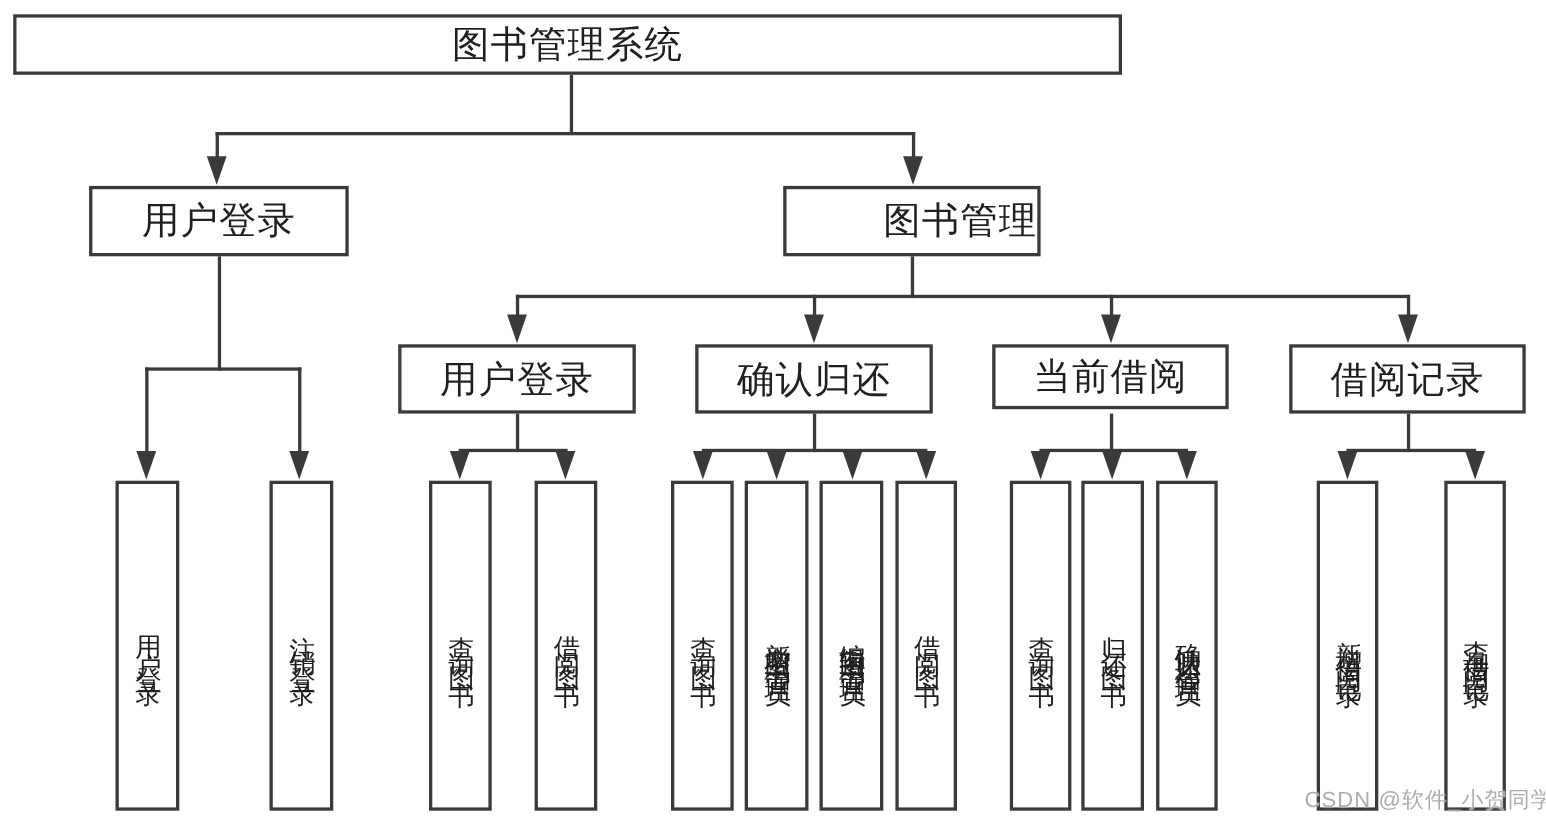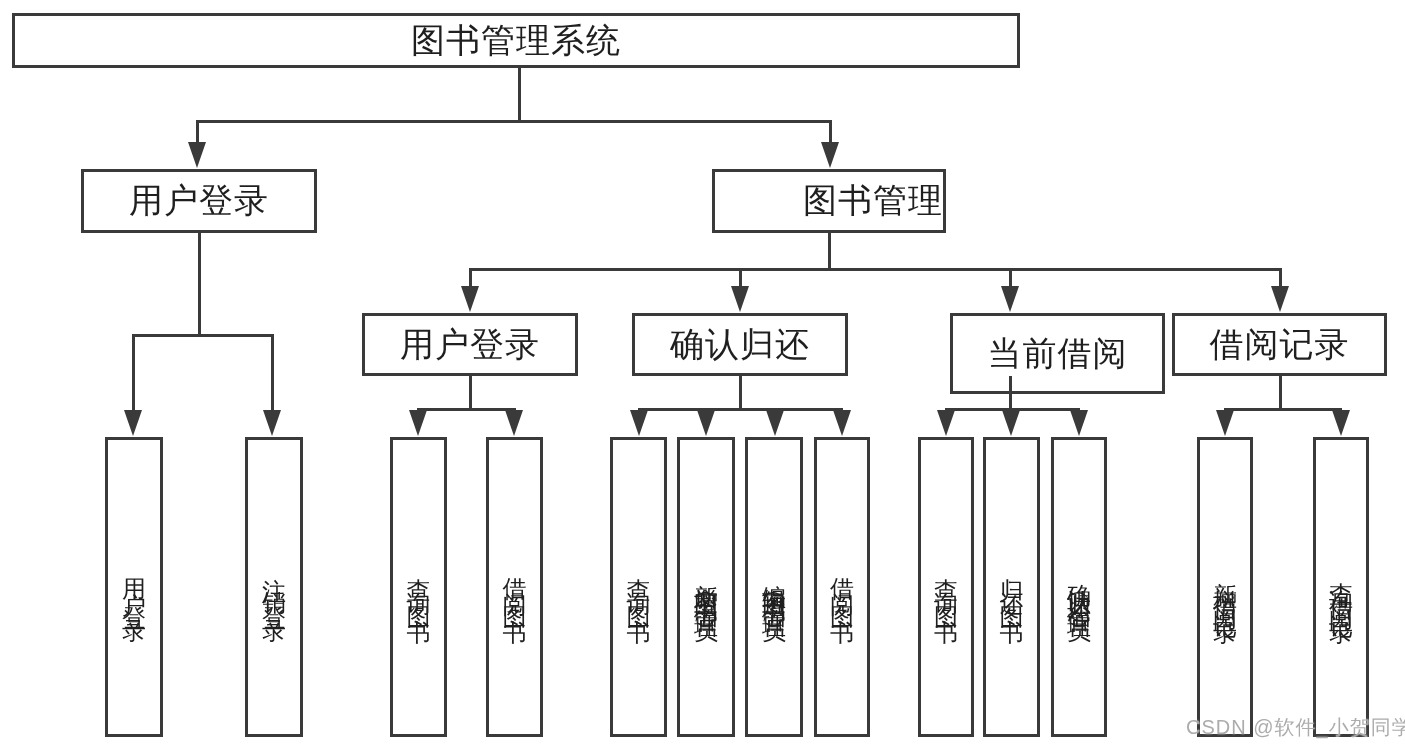--- a/index.html
+++ b/index.html
@@ -73,21 +73,21 @@
   <div class="arrow" style="left:1001px;top:286px;"></div>
   <div class="vl" style="left:1279px;top:268px;height:22px;"></div>
   <div class="arrow" style="left:1271px;top:286px;"></div>
 
   <div class="box hbox" style="left:362px;top:313px;width:216px;height:63px;">
     <span>用户登录</span>
   </div>
   <div class="box hbox" style="left:632px;top:313px;width:216px;height:63px;">
     <span>确认归还</span>
   </div>
-  <div class="box hbox" style="left:950px;top:313px;width:215px;height:81px;">
+  <div class="box hbox" style="left:902px;top:313px;width:215px;height:59px;">
     <span>当前借阅</span>
   </div>
   <div class="box hbox" style="left:1172px;top:313px;width:215px;height:63px;">
     <span>借阅记录</span>
   </div>
 
   <div class="vl" style="left:469px;top:376px;height:35px;"></div>
   <div class="hl" style="left:417px;top:408px;width:99px;"></div>
   <div class="arrow" style="left:409px;top:410px;"></div>
   <div class="arrow" style="left:505px;top:410px;"></div>

